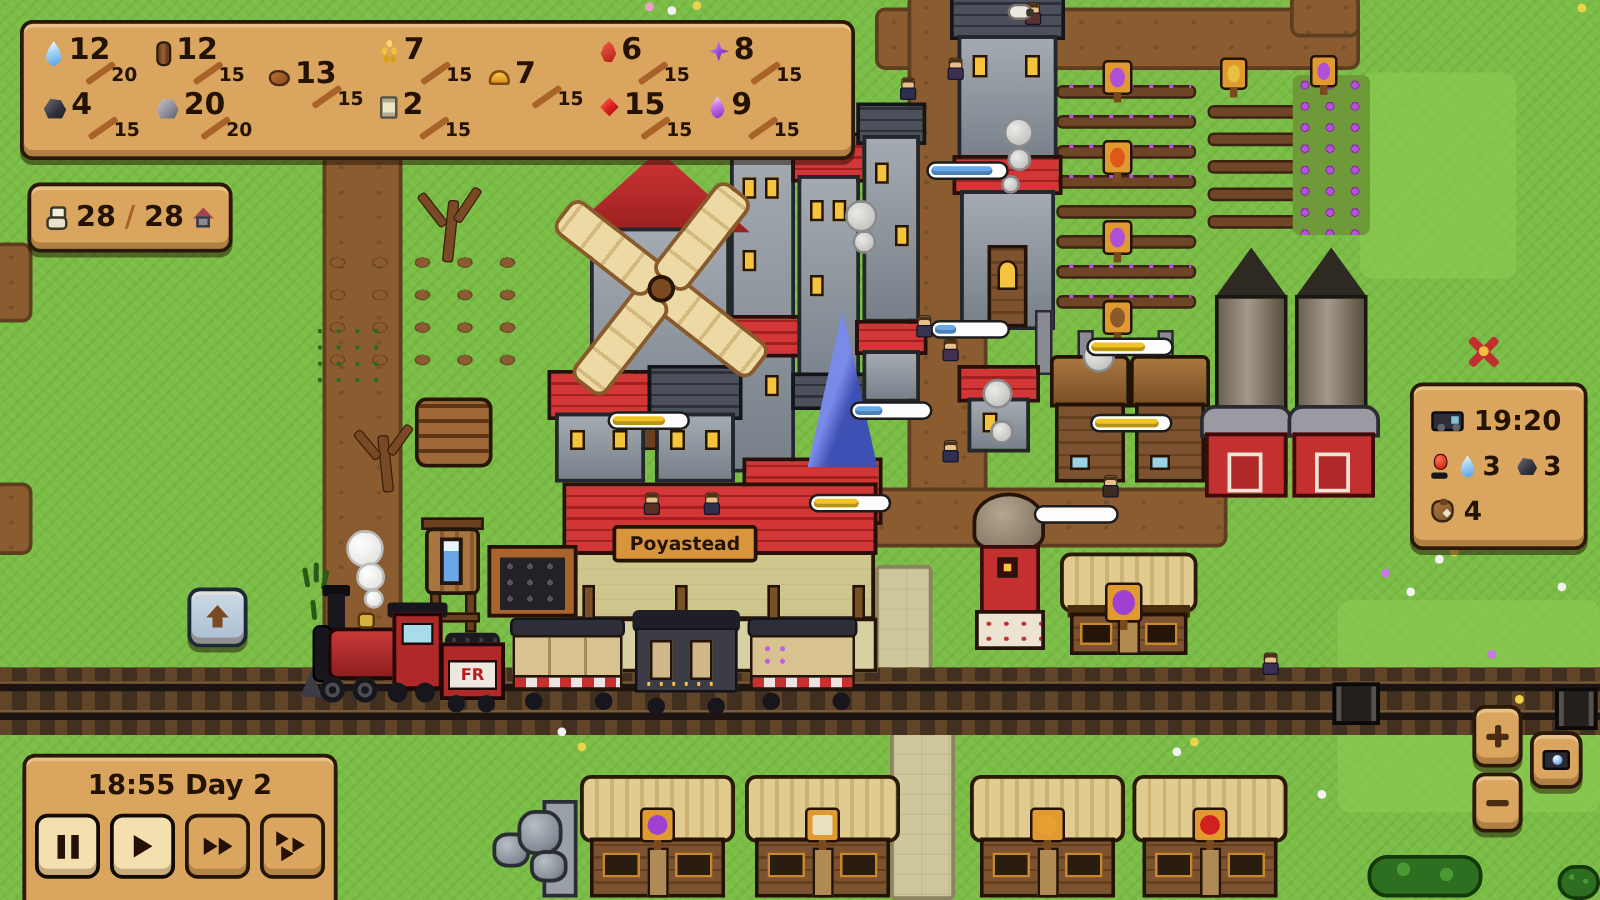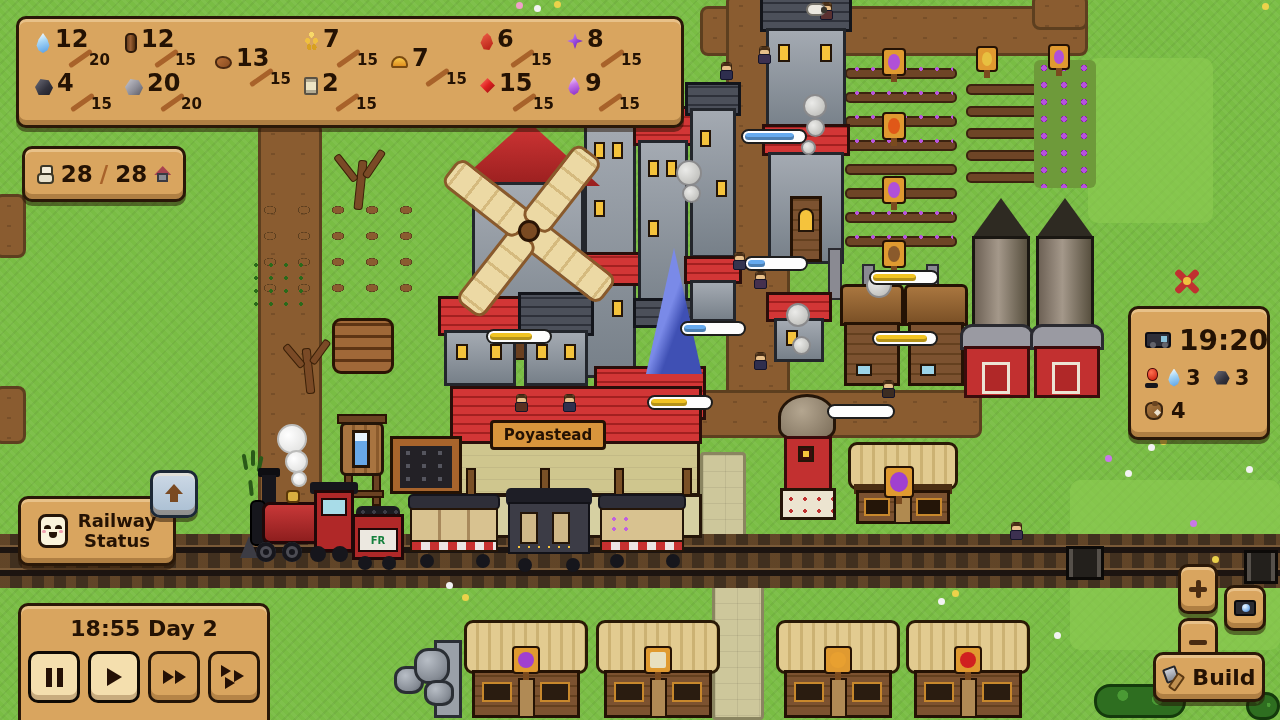--- a/index.html
+++ b/index.html
@@ -334,21 +334,21 @@
   <span class="abs" style="left:310px;top:482px;width:48px;height:12px;background:#16161c;border-radius:3px"></span>
   <span class="abs" style="left:314px;top:490px;width:40px;height:62px;background:#b02828;border:3px solid #200808;box-sizing:border-box"></span>
   <span class="abs" style="left:321px;top:498px;width:26px;height:18px;background:#a8dce8;border:2px solid #200808;box-sizing:border-box"></span>
   <span class="abs" style="left:256px;top:542px;width:20px;height:20px;background:#16161c;border-radius:50%;box-shadow:inset 0 0 0 4px #16161c, inset 0 0 0 7px #4c4c54"></span>
   <span class="abs" style="left:282px;top:542px;width:20px;height:20px;background:#16161c;border-radius:50%;box-shadow:inset 0 0 0 4px #16161c, inset 0 0 0 7px #4c4c54"></span>
   <span class="abs" style="left:310px;top:546px;width:16px;height:16px;background:#16161c;border-radius:50%"></span>
   <span class="abs" style="left:332px;top:546px;width:16px;height:16px;background:#16161c;border-radius:50%"></span>
   <span class="abs" style="left:356px;top:506px;width:44px;height:14px;background:#1a1a20;border-radius:6px;background-image:radial-gradient(circle 3px at 7px 6px,#3c3c46 60%,transparent 62%);background-size:11px 10px"></span>
   <span class="abs" style="left:352px;top:514px;width:52px;height:46px;background:#b02828;border:3px solid #200808;box-sizing:border-box"></span>
   <span class="abs" style="left:358px;top:528px;width:40px;height:24px;background:#ece8e0;border:2px solid #200808;box-sizing:border-box;display:flex;align-items:center;justify-content:center">
-    <span style="font-size:10px;color:#15803d">FR</span>
+    <span style="font-size:13px;color:#b91c1c">FR</span>
   </span>
   <span class="abs" style="left:358px;top:556px;width:14px;height:14px;background:#16161c;border-radius:50%"></span>
   <span class="abs" style="left:382px;top:556px;width:14px;height:14px;background:#16161c;border-radius:50%"></span>
   <span class="abs" style="left:408px;top:494px;width:92px;height:16px;background:#2e2e38;border:2px solid #14141c;border-radius:5px;box-sizing:border-box"></span>
   <span class="abs" style="left:410px;top:508px;width:88px;height:36px;background:#d8c290;border:2px solid #241508;box-sizing:border-box;background-image:repeating-linear-gradient(90deg,transparent 0 26px,#a8895c 26px 29px)"></span>
   <span class="abs" style="left:410px;top:540px;width:88px;height:12px;background:repeating-linear-gradient(90deg,#c83030 0 9px,#ece4e4 9px 18px);border:2px solid #241508;box-sizing:border-box"></span>
   <span class="abs" style="left:420px;top:554px;width:14px;height:14px;background:#16161c;border-radius:50%"></span>
   <span class="abs" style="left:476px;top:554px;width:14px;height:14px;background:#16161c;border-radius:50%"></span>
   <span class="abs" style="left:506px;top:488px;width:86px;height:18px;background:#1e1e26;border-radius:5px"></span>
   <span class="abs" style="left:508px;top:502px;width:82px;height:52px;background:#3c3c46;border:2px solid #121218;box-sizing:border-box"></span>
@@ -598,44 +598,35 @@
     <span style="font-size:23px">28</span>
     <span style="font-size:23px;color:#a8622a">/</span>
     <span style="font-size:23px">28</span>
     <span class="icn houseic"></span>
   </div>
 
 
   <div class="panel" style="left:1128px;top:306px;width:142px;height:134px;display:flex;flex-direction:column;justify-content:space-around;padding:10px 14px">
     <div style="display:flex;align-items:center;gap:8px">
       <span class="icn trainic"></span>
-      <span style="font-size:28px">19:20</span>
+      <span style="font-size:22px">19:20</span>
     </div>
     <div style="display:flex;align-items:center;gap:5px">
       <span class="icn signalic"></span>
       <span class="icn waterdrop" style="width:14px;height:18px;margin-left:4px"></span>
       <span style="font-size:21px">3</span>
       <span class="icn coalic" style="width:16px;height:14px;margin-left:8px"></span>
       <span style="font-size:21px">3</span>
     </div>
     <div style="display:flex;align-items:center;gap:8px">
       <span class="icn sackic"></span>
       <span style="font-size:21px">4</span>
     </div>
   </div>
 
-  <div class="panel btn" style="left:18px;top:496px;width:158px;height:70px;gap:10px;z-index:51">
-    <span class="icn smiley">
-        <span class="chk"></span>
-      </span>
-    <span style="display:flex;flex-direction:column;align-items:center;line-height:20px">
-      <span style="font-size:18px">Railway</span>
-      <span style="font-size:18px">Status</span>
-    </span>
-  </div>
   <div class="panel btn" style="left:150px;top:470px;width:48px;height:48px;background:linear-gradient(#cdd9e6,#a9bed2);border-color:#1c2836;z-index:52">
     <span class="icn uparr"></span>
   </div>
 
   <div class="panel" style="left:18px;top:603px;width:252px;height:144px;display:flex;flex-direction:column;align-items:center;padding:8px 0">
     <span style="font-size:22px;margin-top:2px">18:55 Day 2</span>
     <div style="display:flex;gap:8px;margin-top:10px">
       <div class="btn" style="width:52px;height:52px;background:#f4dfae;border:3px solid #0f0a04;border-radius:10px;box-sizing:border-box;box-shadow:inset 0 -5px 0 rgba(98,56,16,.3)">
         <span class="icn pauseic"></span>
       </div>
@@ -660,18 +651,14 @@
 
   <div class="panel btn" style="left:1178px;top:564px;width:40px;height:50px">
     <span class="icn plusic"></span>
   </div>
   <div class="panel btn" style="left:1178px;top:618px;width:40px;height:48px">
     <span class="icn minusic"></span>
   </div>
   <div class="panel btn" style="left:1224px;top:585px;width:42px;height:46px">
     <span class="icn cameraic"></span>
   </div>
-  <div class="panel btn" style="left:1153px;top:652px;width:112px;height:50px">
-    <span class="icn hammeric"></span>
-    <span style="font-size:22px">Build</span>
-  </div>
 
 </div>
 
 </body></html>

